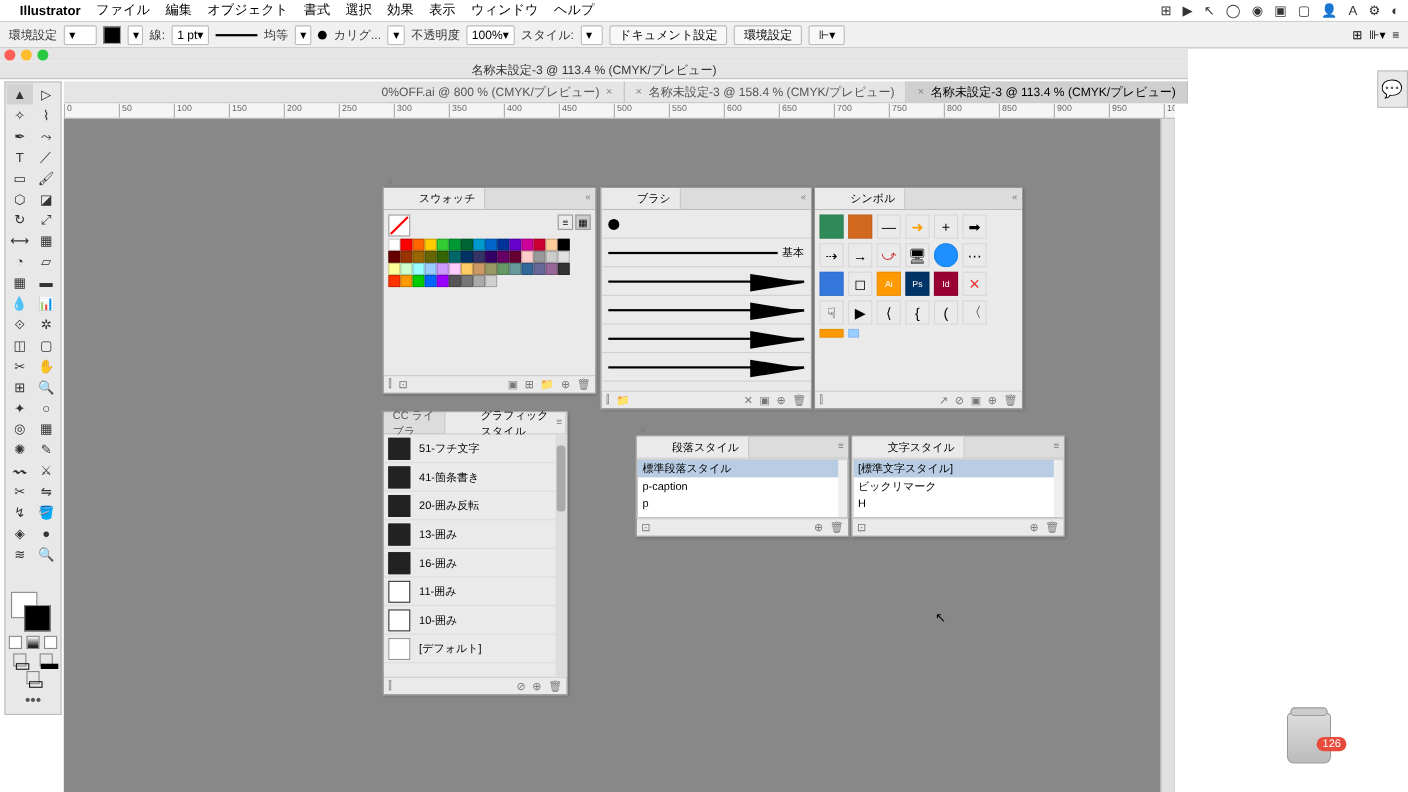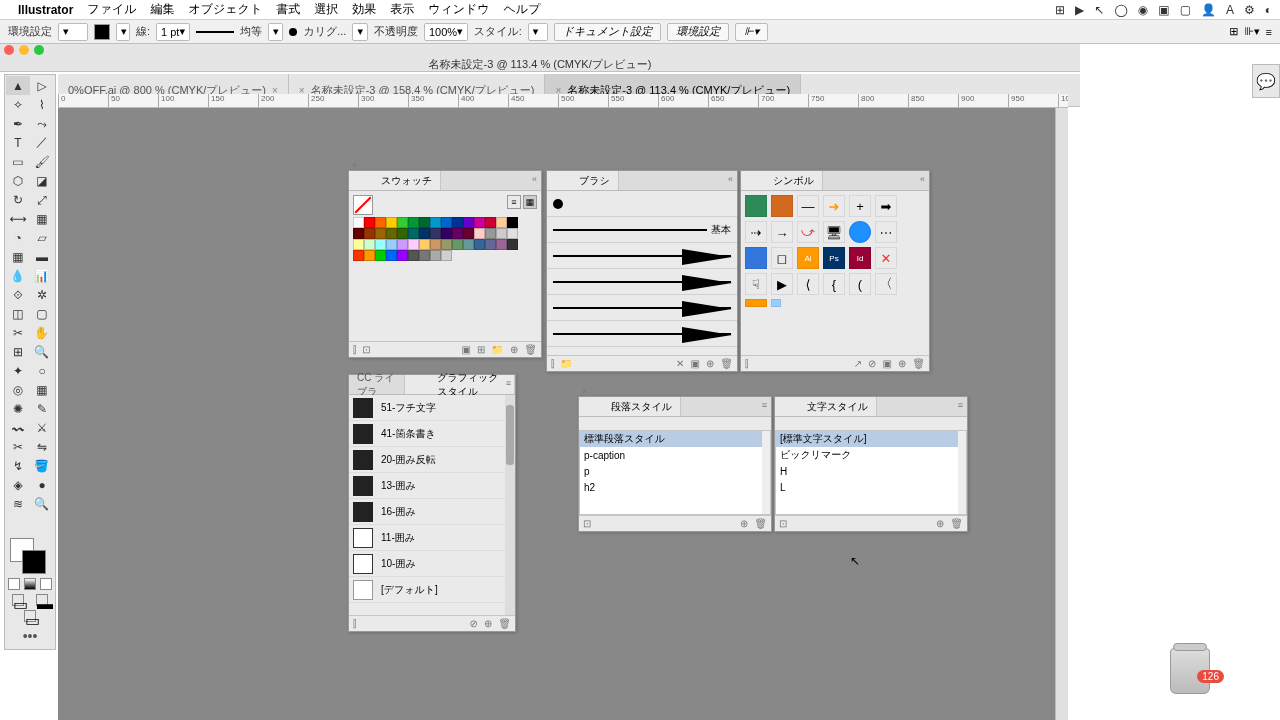--- a/index.html
+++ b/index.html
@@ -10,33 +10,33 @@
 .menubar .apple { margin-right: 10px; font-size: 13px; }
 .menubar .app-name { font-weight: bold; margin-right: 14px; }
 .menubar .menu-item { margin-right: 14px; cursor: default; }
 .menubar .spacer { flex: 1; }
 .menubar .tray-icon { margin-left: 10px; font-size: 12px; color: #333; }
 
 
 .controlbar { height: 24px; background: #f0f0f0; border-bottom: 1px solid #c0c0c0; display: flex; align-items: center; padding: 0 8px; font-size: 11px; gap: 6px; }
 .controlbar .lbl { color: #333; }
 .controlbar .dd { border: 1px solid #bbb; background: #fff; height: 18px; display: inline-flex; align-items: center; padding: 0 4px; border-radius: 2px; }
-.controlbar .btn { border: 1px solid #bbb; background: #f8f8f8; height: 18px; padding: 0 8px; border-radius: 2px; display: inline-flex; align-items: center; font-style: italic; }
+.controlbar .btn { border: 1px solid #bbb; background: #f8f8f8; height: 18px; padding: 0 8px; border-radius: 2px; display: inline-flex; align-items: center; }
 .controlbar .sw { width: 16px; height: 16px; border: 1px solid #999; background: #000; }
 .controlbar .line-sample { width: 38px; height: 2px; background: #000; }
 .controlbar .dot { width: 8px; height: 8px; background: #000; border-radius: 50%; }
 
 
 .title-strip { height: 12px; background: #e5e5e5; display: flex; align-items: center; padding-left: 4px; position: relative; }
 .tl { width: 10px; height: 10px; border-radius: 50%; margin-right: 5px; }
 .tl.red { background: #ff5f57; } .tl.yellow { background: #febc2e; } .tl.green { background: #28c840; }
 .doctitle-bar { height: 16px; background: #e5e5e5; text-align: center; font-size: 11px; line-height: 16px; color: #333; border-bottom: 1px solid #c0c0c0; }
 
 
-.tabrow { position: absolute; top: 74px; left: 58px; right: 200px; height: 33px; background: #e5e5e5; display: flex; font-size: 11px; border-bottom: 1px solid #c0c0c0; }
+.tabrow { position: absolute; top: 74px; left: 58px; right: 200px; height: 20px; background: #e5e5e5; display: flex; font-size: 11px; border-bottom: 1px solid #c0c0c0; justify-content: flex-end; }
 .tab { padding: 0 10px; display: flex; align-items: center; gap: 6px; border-right: 1px solid #c0c0c0; color: #555; }
 .tab.active { background: #cfcfcf; color: #000; }
 .tab .close { color: #888; font-size: 10px; }
 
 
 .ruler-h { position: absolute; top: 94px; left: 58px; right: 212px; height: 14px; background: #f5f5f5; border-bottom: 1px solid #bbb; font-size: 8px; color: #666; display: flex; overflow: hidden; }
 .ruler-h span { width: 50px; flex: 0 0 50px; border-left: 1px solid #aaa; padding-left: 2px; }
 
 
 .canvas { position: absolute; top: 108px; left: 58px; right: 212px; bottom: 0; background: #888; }
@@ -87,21 +87,21 @@
 .sym.green { background: #2e8b57; } .sym.orange { background: #d2691e; }
 .sym.blue-c { background: #1e90ff; border-radius: 50%; }
 
 
 .gs-row { height: 26px; display: flex; align-items: center; gap: 8px; padding: 0 4px; border-bottom: 1px solid #ddd; }
 .gs-thumb { width: 20px; height: 20px; border: 1px solid #888; }
 .gs-scroll { position: absolute; right: 0; top: 0; bottom: 0; width: 10px; background: #ddd; }
 .gs-scroll .thumb { position: absolute; top: 10px; width: 8px; left: 1px; height: 60px; background: #aaa; border-radius: 3px; }
 
 
-.style-list { border: 1px solid #c5c5c5; background: #fff; height: 85px; overflow: hidden; position: relative; margin-top: 13px; }
+.style-list { border: 1px solid #c5c5c5; background: #fff; height: 54px; overflow: hidden; position: relative; }
 .style-list .row { height: 16px; padding: 0 4px; font-size: 10px; display: flex; align-items: center; }
 .style-list .row.sel { background: #b8cce4; }
 .style-list .scr { position: absolute; right: 0; top: 0; bottom: 0; width: 8px; background: #eee; }
 
 
 .trash { position: absolute; right: 66px; bottom: 20px; width: 44px; height: 52px; }
 .trash-body { width: 40px; height: 46px; background: linear-gradient(#ddd,#bbb); border-radius: 4px 4px 6px 6px; border: 1px solid #999; position: relative; }
 .trash-lid { position: absolute; top: -6px; left: 2px; right: 2px; height: 8px; background: #ccc; border: 1px solid #999; border-radius: 4px; }
 .trash-badge { position: absolute; right: -10px; top: 22px; background: #e74c3c; color: #fff; font-size: 10px; padding: 1px 5px; border-radius: 8px; }
 

